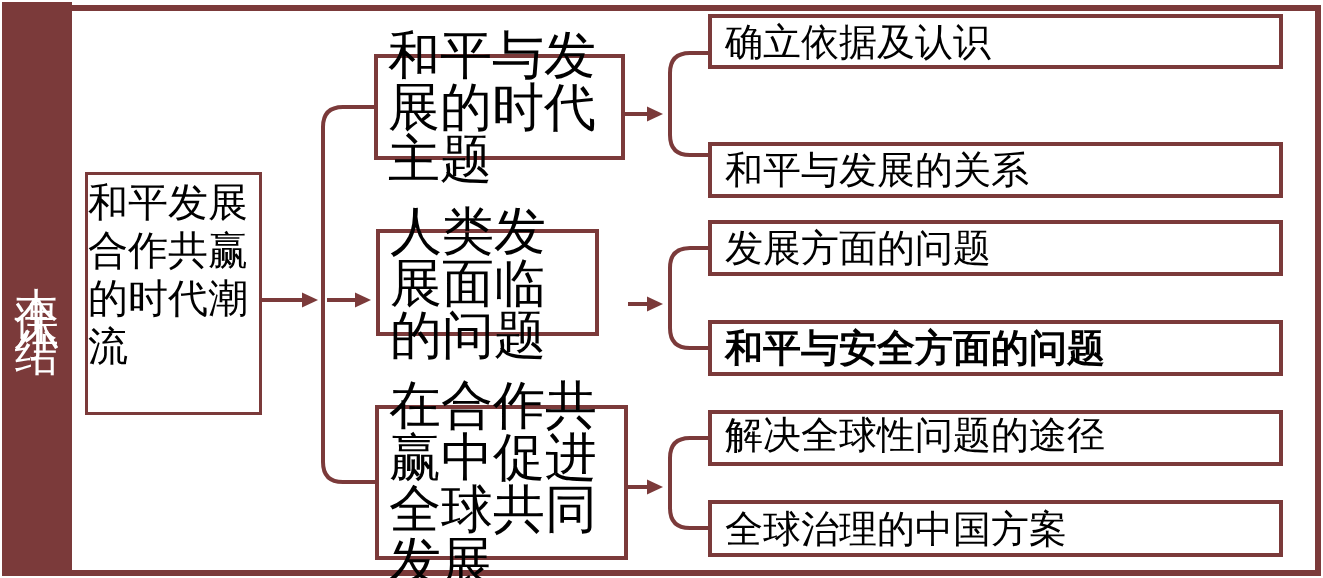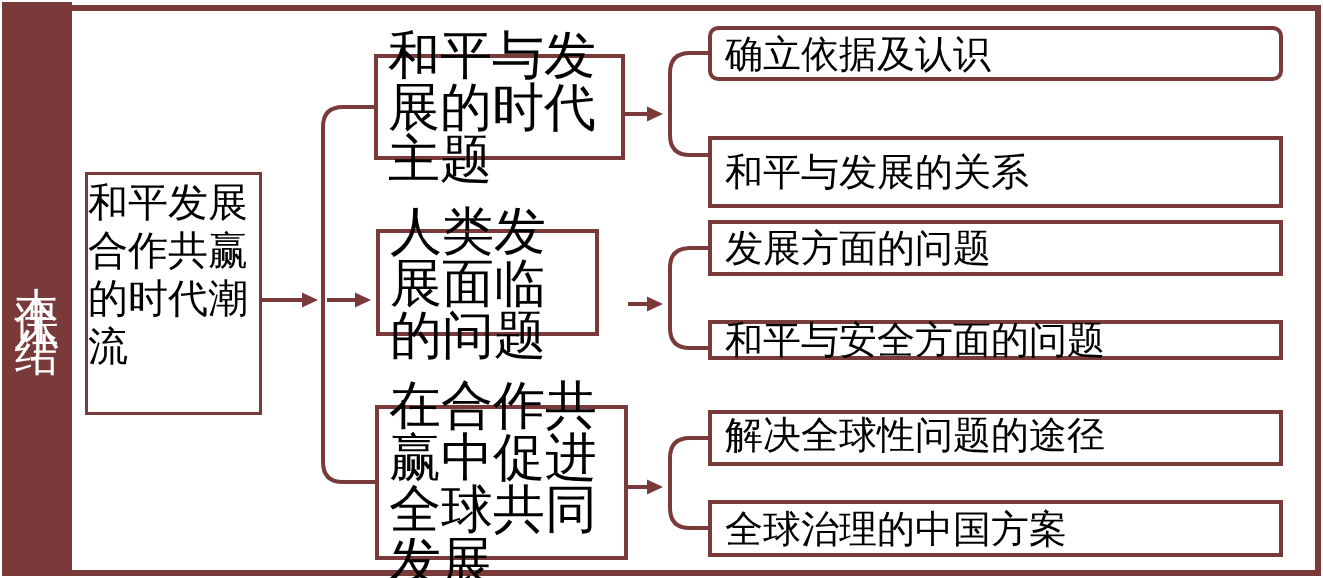--- a/index.html
+++ b/index.html
@@ -60,24 +60,24 @@
     padding:0 10px;
   }
   .branch-1{left:374px;top:54px;width:251px;height:106px;}
   .branch-2{left:376px;top:229px;width:223px;height:107px;}
   .branch-3{left:375px;top:405px;width:253px;height:155px;}
   .leaf-box{
     left:708px;width:575px;height:55px;
     font-size:38px;line-height:1;
     padding-left:13px;
   }
-  .leaf-1a{top:26px;border-radius:10px;}
-  .leaf-1b{top:136px;height:72px;}
+  .leaf-1a{top:14px;}
+  .leaf-1b{top:142px;height:56px;}
   .leaf-2a{top:220px;height:56px;}
-  .leaf-2b{top:320px;height:40px;}
+  .leaf-2b{top:320px;height:56px;font-weight:bold;}
   .leaf-3a{top:410px;height:56px;font-family:Liberation Mono, monospace;}
   .leaf-3b{top:500px;height:57px;}
 </style>
 </head>
 <body>
 
 <div class="stage">
 
   <div class="sidebar">
     <div class="sidebar-text">本课小结</div>

